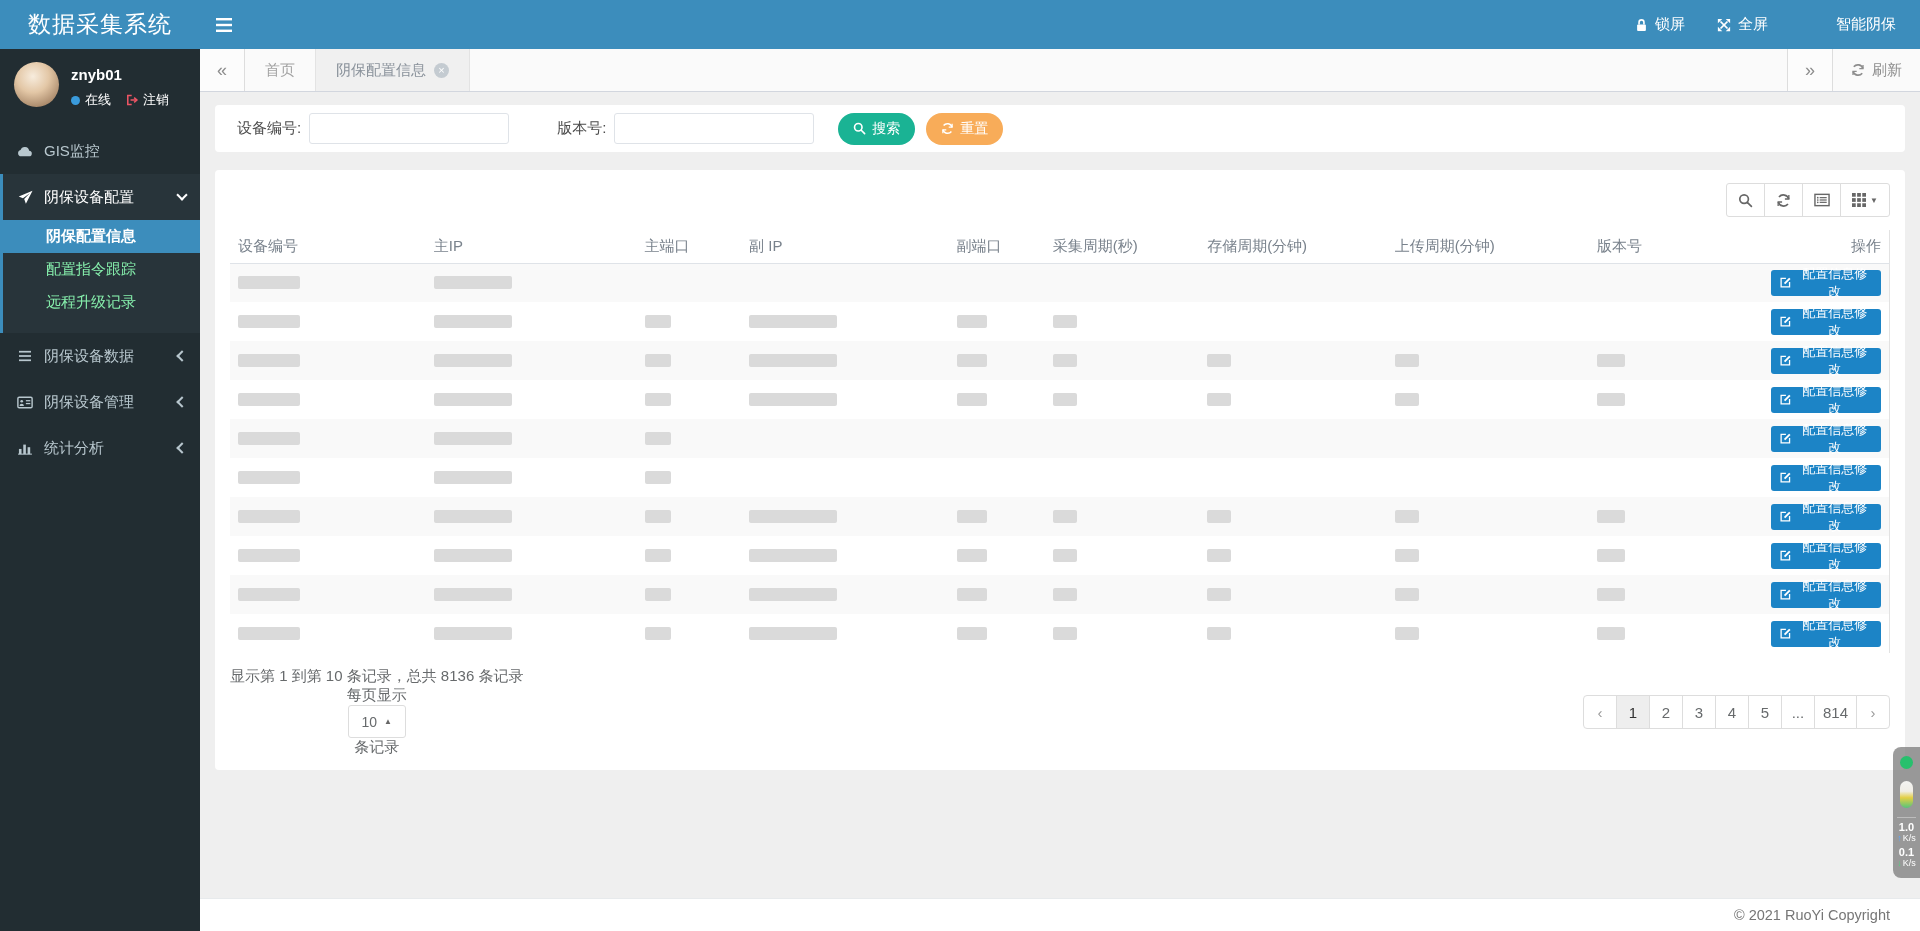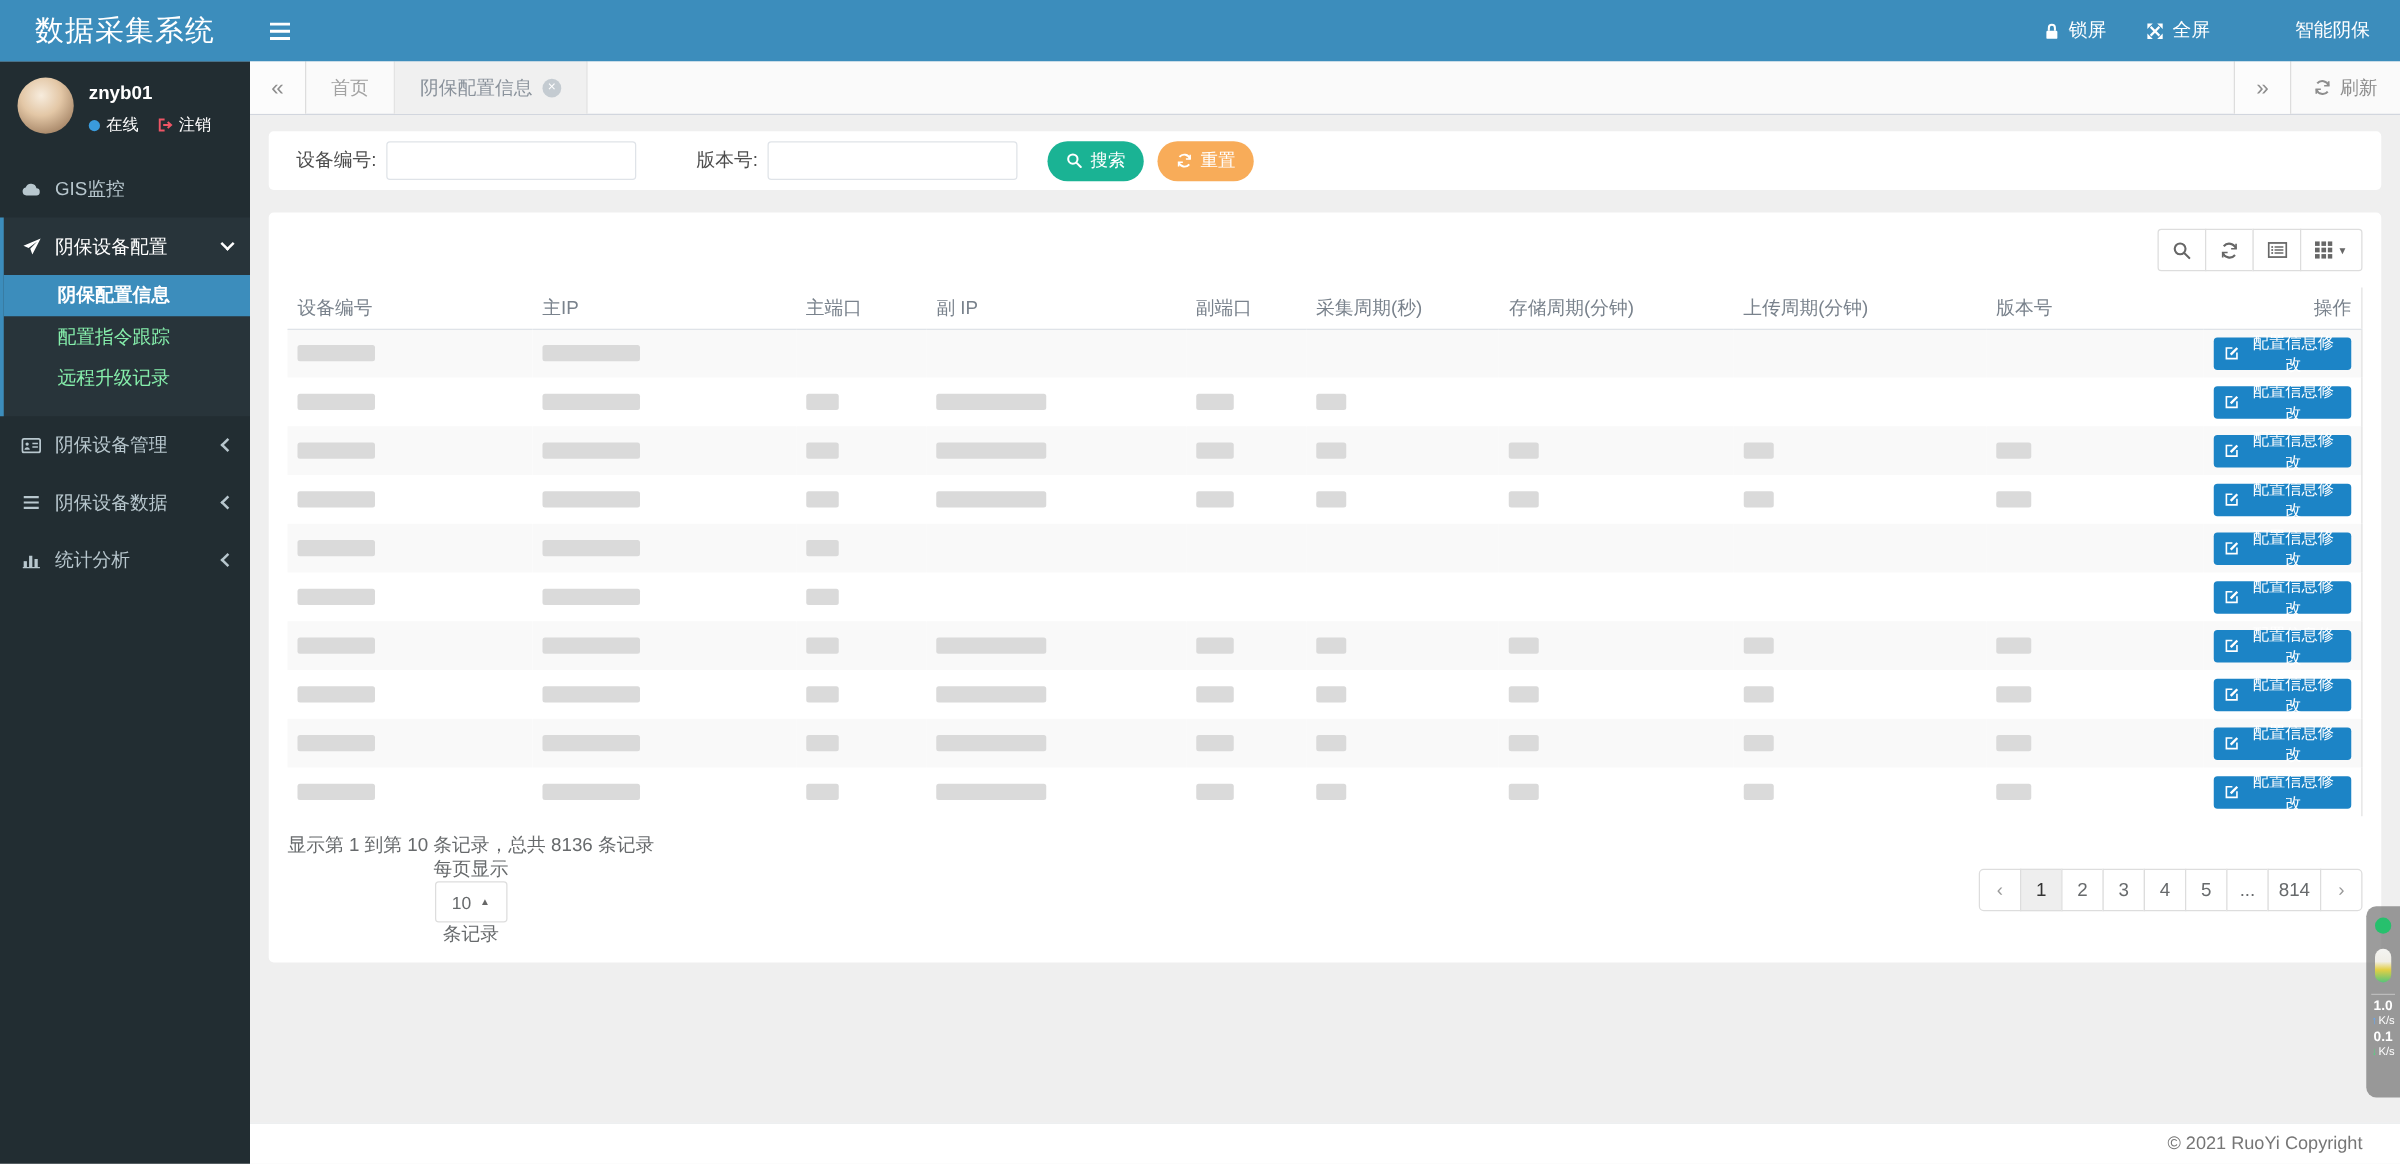--- a/index.html
+++ b/index.html
@@ -110,21 +110,21 @@
   .page-li.active { background:#eee; color:#333; }
   .page-li.nav { color:#9a9a9a; }
   .page-li.ellipsis { cursor:default; }
 
   
   .page-footer { position:absolute; left:0; bottom:0; width:100%; height:33px; background:#fff;
                  border-top:1px solid #e7eaec; display:flex; align-items:center; justify-content:flex-end;
                  padding-right:30px; font-size:14.5px; color:#767676; }
 
   
-  .net-widget { position:absolute; right:0; bottom:53px; width:27px; height:153px;
+  .net-widget { position:absolute; right:0; bottom:53px; width:27px; height:131px;
                 background:rgba(122,122,122,0.74); border-radius:8px 0 0 8px;
                 display:flex; flex-direction:column; align-items:center; color:#fff; z-index:30; }
   .net-dot { width:13px; height:13px; border-radius:50%; background:#27c06d; margin-top:9px; }
   .net-capsule { width:13px; height:27px; border-radius:7px; margin-top:12px;
                  background:linear-gradient(180deg,#f4f4f2 0%,#f0eee6 38%,#e3cf45 62%,#56c47a 100%); }
   .net-divider { width:19px; border-top:1px solid rgba(255,255,255,0.35); margin-top:9px; }
   .net-num { font-size:11px; font-weight:bold; margin-top:3px; line-height:12px; }
   .net-unit { font-size:9px; line-height:10px; display:flex; align-items:center; gap:1px; }
   .arrow-up { color:#5aa7ff; font-size:9px; }
   .arrow-down { color:#52d480; font-size:9px; }
@@ -226,43 +226,43 @@
       </div>
       <ul class="submenu">
         <li class="submenu-item active">阴保配置信息</li>
         <li class="submenu-item">配置指令跟踪</li>
         <li class="submenu-item">远程升级记录</li>
       </ul>
     </li>
 
     <li class="menu-item">
       <span class="mi-icon">
+        <svg width="14" height="12" viewBox="0 0 16 14" stroke="currentColor" stroke-width="2">
+            <line x1="1" y1="2" x2="15" y2="2"></line>
+            <line x1="1" y1="7" x2="15" y2="7"></line>
+            <line x1="1" y1="12" x2="15" y2="12"></line>
+          </svg>
+      </span>
+      <span>阴保设备数据</span>
+      <span class="mi-caret">
+          <i class="chev chev-left"></i>
+        </span>
+    </li>
+
+    <li class="menu-item">
+      <span class="mi-icon">
         <svg width="16" height="13" viewBox="0 0 18 14">
             <rect x="1" y="1" width="16" height="12" rx="1.5" fill="none" stroke="currentColor" stroke-width="1.6"></rect>
             <circle cx="5.3" cy="5.6" r="1.5" fill="currentColor"></circle>
             <path d="M2.9 10.8c0-1.4 1.1-2.4 2.4-2.4s2.4 1 2.4 2.4z" fill="currentColor"></path>
             <line x1="10" y1="5" x2="15" y2="5" stroke="currentColor" stroke-width="1.4"></line>
             <line x1="10" y1="8.2" x2="15" y2="8.2" stroke="currentColor" stroke-width="1.4"></line>
           </svg>
       </span>
       <span>阴保设备管理</span>
-      <span class="mi-caret">
-          <i class="chev chev-left"></i>
-        </span>
-    </li>
-
-    <li class="menu-item">
-      <span class="mi-icon">
-        <svg width="14" height="12" viewBox="0 0 16 14" stroke="currentColor" stroke-width="2">
-            <line x1="1" y1="2" x2="15" y2="2"></line>
-            <line x1="1" y1="7" x2="15" y2="7"></line>
-            <line x1="1" y1="12" x2="15" y2="12"></line>
-          </svg>
-      </span>
-      <span>阴保设备数据</span>
       <span class="mi-caret">
           <i class="chev chev-left"></i>
         </span>
     </li>
 
     <li class="menu-item">
       <span class="mi-icon">
         <svg width="14" height="13" viewBox="0 0 16 15" fill="currentColor">
             <rect x="1" y="8" width="3" height="6"></rect>
             <rect x="6" y="3" width="3" height="11"></rect>

